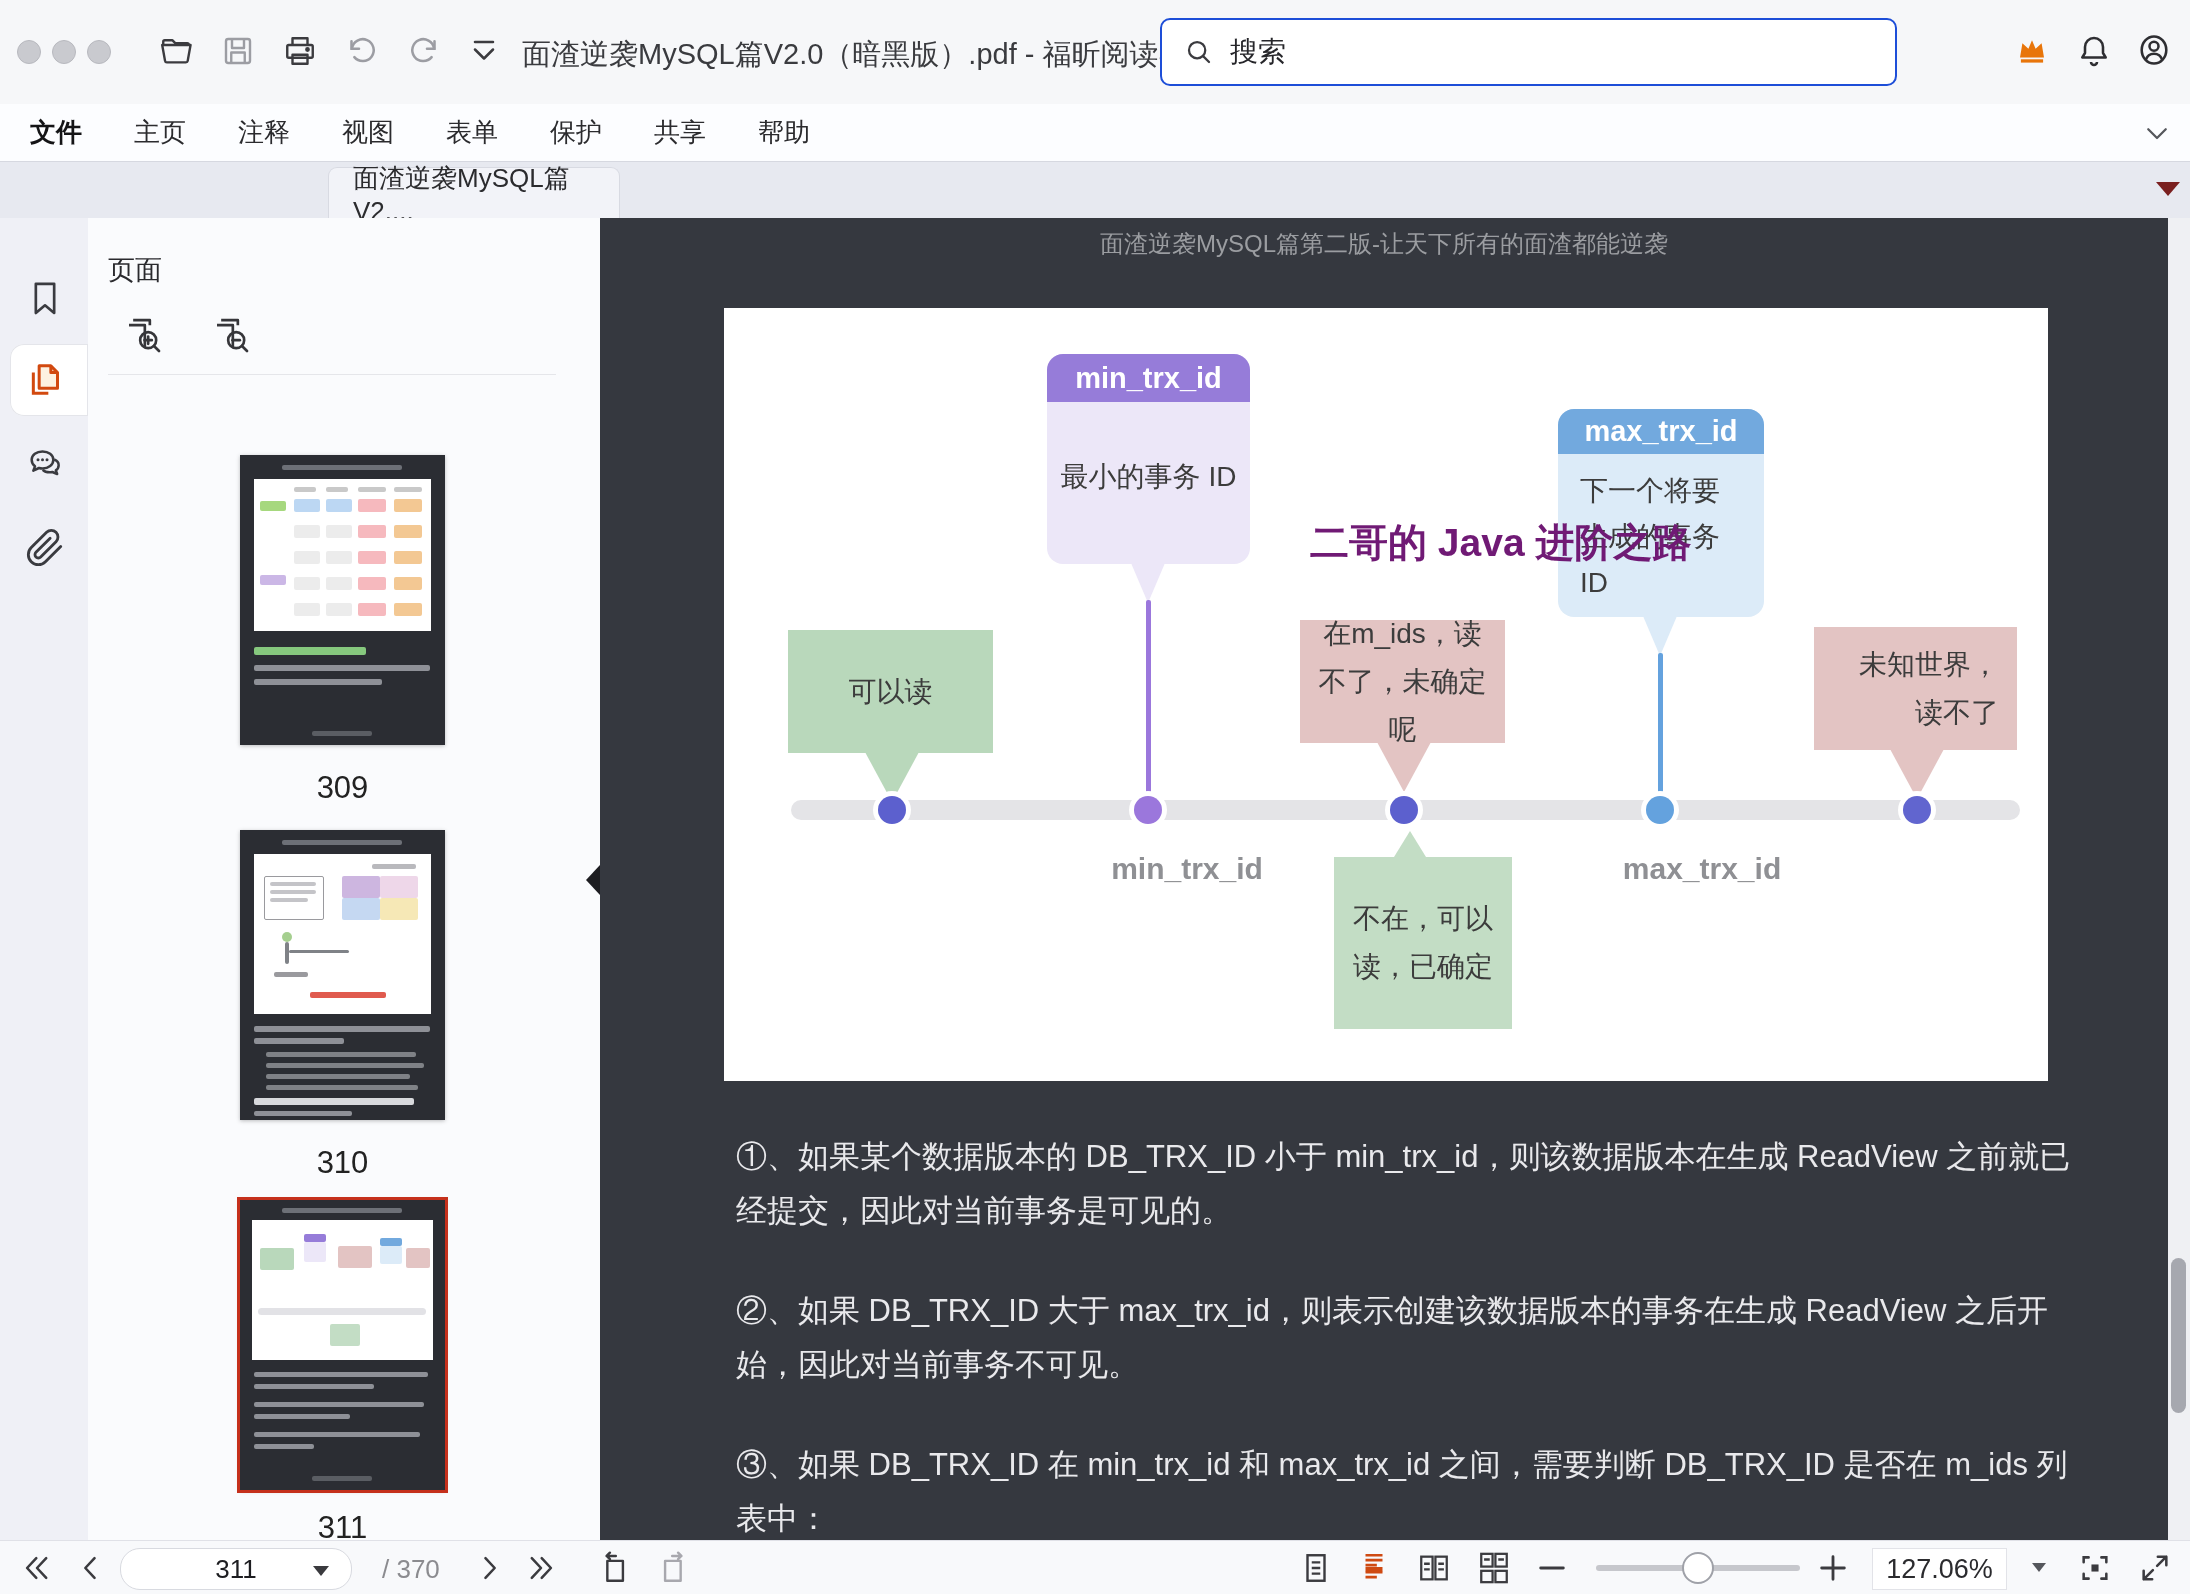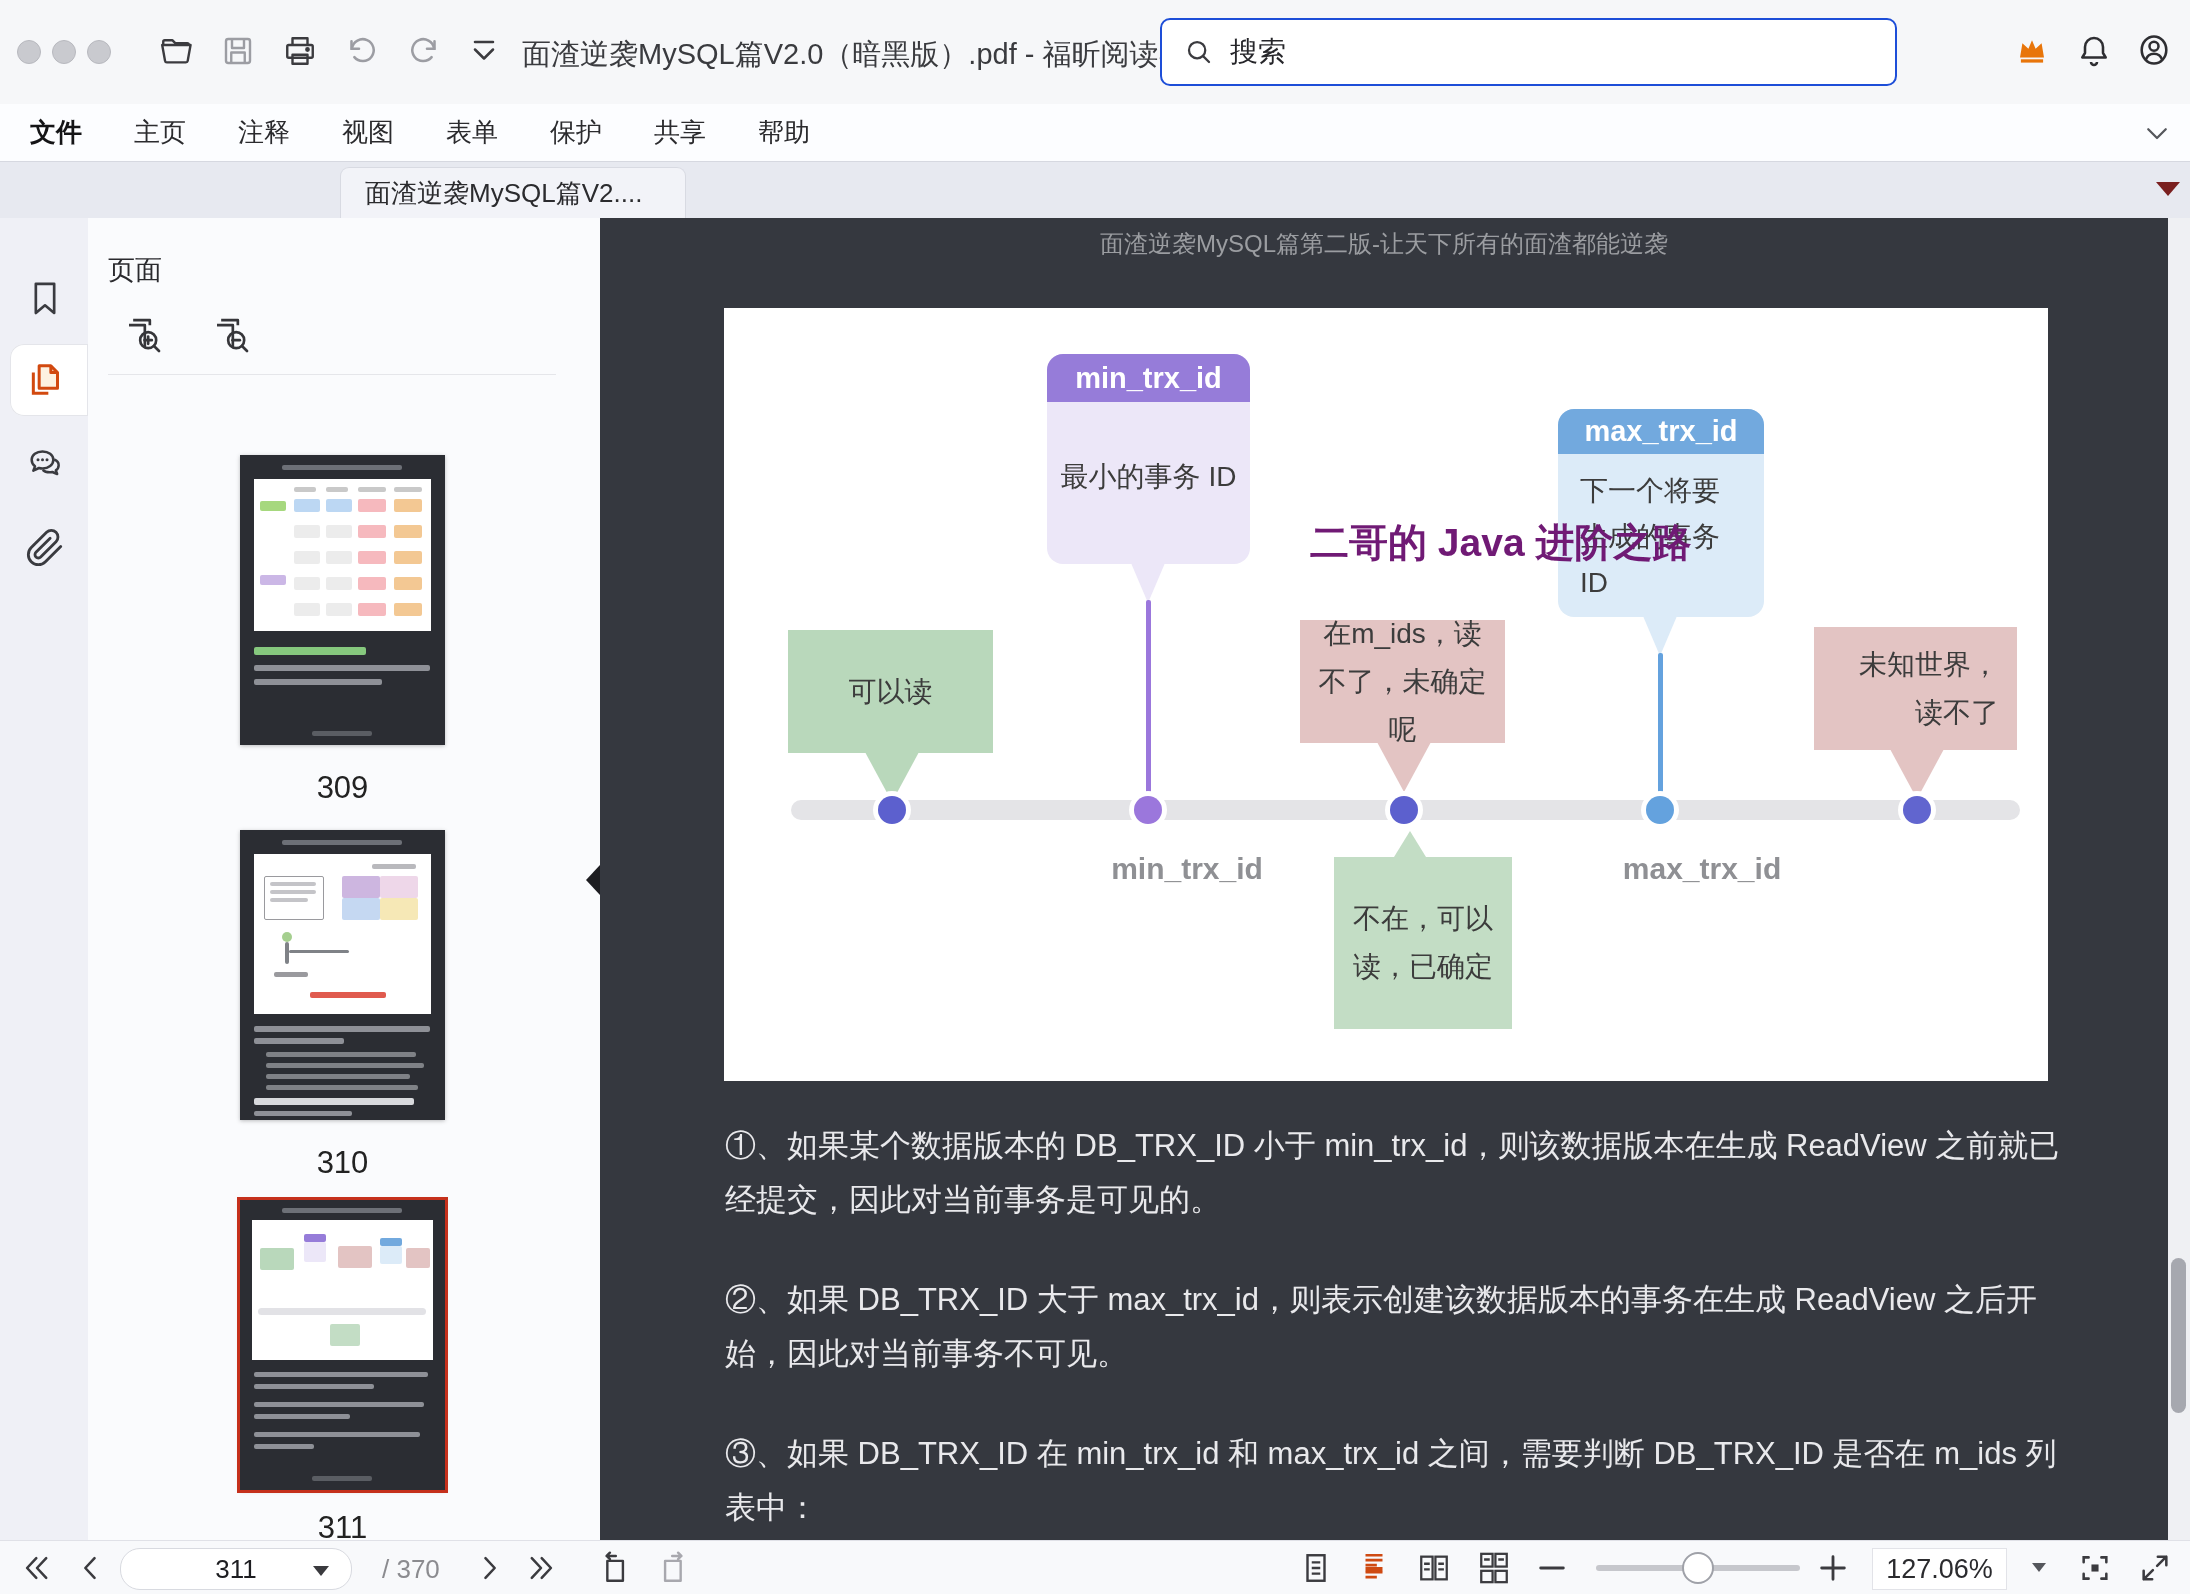--- a/index.html
+++ b/index.html
@@ -62,21 +62,21 @@
   .co{position:absolute;box-sizing:border-box;color:#3c3c3c;font-size:28px;}
   .co .hd{height:48px;border-radius:16px 16px 0 0;display:flex;align-items:center;justify-content:center;color:#fff;font-weight:bold;font-size:29px;}
   .ptr-down{position:absolute;width:0;height:0;}
   .ptr-up{position:absolute;width:0;height:0;}
   .conn{position:absolute;width:5px;border-radius:2px;}
   .timeline{position:absolute;left:67px;top:492px;width:1229px;height:20px;background:#e4e4e7;border-radius:10px;}
   .dot{position:absolute;width:28px;height:28px;border-radius:50%;box-shadow:0 0 0 5px #ffffff;top:488px;}
   .axis-label{position:absolute;top:544px;width:240px;text-align:center;font-size:30px;font-weight:bold;color:#8f9094;}
   .watermark{position:absolute;left:586px;top:208px;font-size:39px;font-weight:600;color:#701a75;white-space:nowrap;}
 
-  .para{position:absolute;left:124px;width:1345px;font-size:31px;line-height:54px;color:#e9e9ec;margin:1px;}
+  .para{position:absolute;left:124px;width:1345px;font-size:31px;line-height:54px;color:#e9e9ec;margin:12px;}
 
   
   .statusbar{position:absolute;left:0;top:1540px;width:2190px;height:54px;background:#f8f9fb;border-top:1px solid #e0e1e7;}
   .sb-icon{position:absolute;top:10px;width:34px;height:34px;color:#3b3b3f;}
   .sb-icon.dim{color:#a8a8ae;}
   .sb-icon.hot{color:#cf4a12;}
   .page-pill{position:absolute;left:120px;top:7px;width:230px;height:40px;background:#fff;border:1px solid #d8dae0;border-radius:20px;display:flex;align-items:center;justify-content:center;font-size:26px;color:#1d1d20;}
   .pill-caret{position:absolute;right:22px;top:17px;width:0;height:0;border-left:8px solid transparent;border-right:8px solid transparent;border-top:10px solid #3a3a3e;}
   .page-total{position:absolute;left:382px;top:13px;font-size:26px;color:#8b8b8f;}
   .slider-track{position:absolute;left:1596px;top:24px;width:204px;height:6px;background:#c6c7cc;border-radius:3px;}
@@ -177,21 +177,21 @@
   <span class="menu-item">共享</span>
   <span class="menu-item">帮助</span>
   <span class="menu-collapse">
     <svg viewBox="0 0 24 24" width="30" height="30" fill="none" stroke="currentColor" stroke-width="1.8" stroke-linecap="round" stroke-linejoin="round">
         <path d="M5 9l7 7 7-7"></path>
       </svg>
   </span>
 </div>
 
 <div class="tabbar">
-  <div class="tab" style="left:340px;width:346px">
+  <div class="tab" style="left:328px;width:292px">
     <span>面渣逆袭MySQL篇V2....</span>
   </div>
   <div class="tab-overflow"></div>
 </div>
 
 <div class="main">
 
   <div class="iconstrip">
     <div class="strip-active"></div>
     <div class="strip-icon" style="top:58px">

